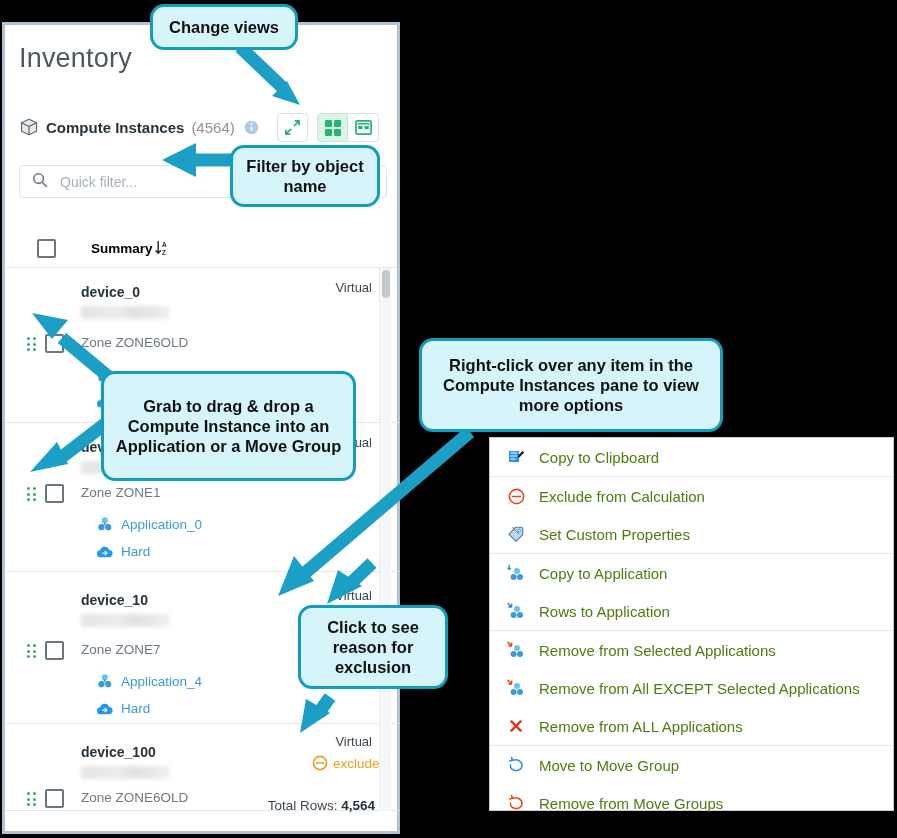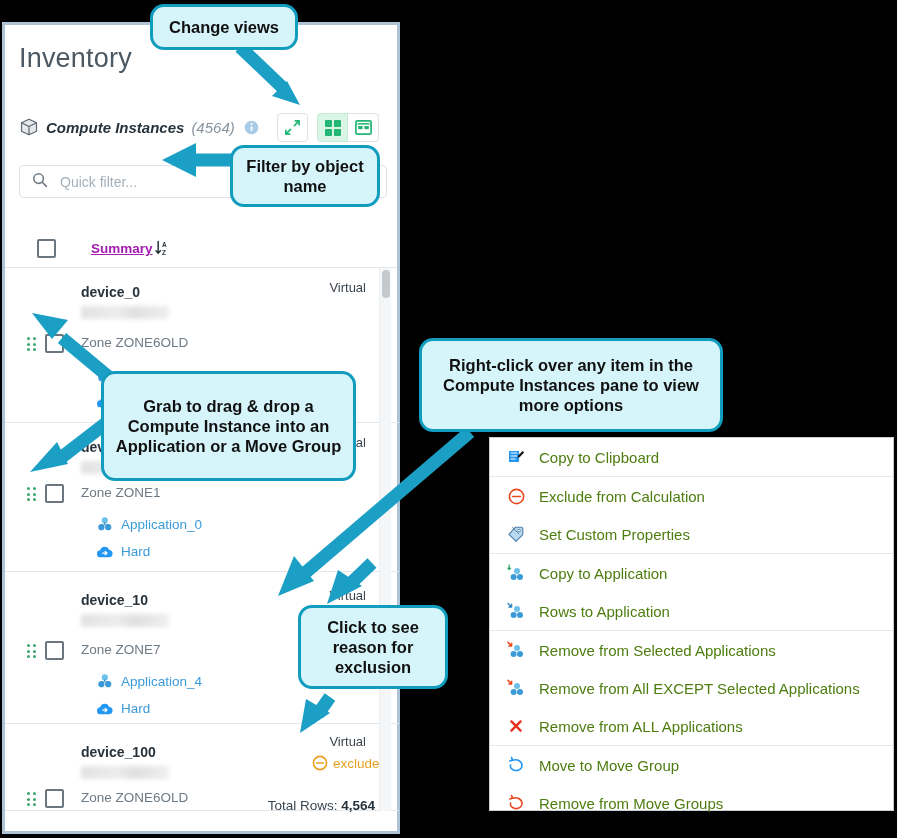--- a/index.html
+++ b/index.html
@@ -29,21 +29,21 @@
     left: 14px; top: 18px;
     font-size: 27px;
     color: #4c5862;
     font-weight: 400;
     letter-spacing: .2px;
   }
 
   .obj-header {
     position: absolute;
     left: 14px; top: 92px;
-    display: flex; align-items: center; gap: 7px; font-style: italic;
+    display: flex; align-items: center; gap: 7px;
   }
   .cube-icon { width: 20px; height: 20px; display:block; }
   .obj-name {
     font-size: 15px; font-weight: bold; color: #27333c;
   }
   .obj-count { font-size: 15px; color: #8794a0; }
   .info-icon { width: 15px; height: 15px; display:block; margin-left:2px;}
 
   .viewbtns {
     position: absolute;
@@ -99,21 +99,21 @@
     box-sizing: border-box;
   }
   .hdr-check {
     position:absolute; left:32px; top:9px;
     width:19px; height:19px;
     border:2px solid #6b7680; border-radius:2px; background:#fff;
     box-sizing:border-box;
   }
   .hdr-summary {
     position:absolute; left:86px; top:11px;
-    font-size:13.5px; font-weight:bold; color:#a21caf;text-decoration:underline;
+    font-size:13.5px; font-weight:bold; color:#000000;
   }
   .sort-icon { position:absolute; left:150px; top:10px; }
 
   
   .rows {
     position: absolute;
     left: 0; top: 243px;
     width: 394px; height: 543px;
     overflow: hidden;
   }
@@ -127,21 +127,21 @@
     font-size:14px; font-weight:bold; color:#27333c;
   }
   .row-blur {
     position:absolute; left:76px; top:38px;
     width:88px; height:13px;
     background: linear-gradient(90deg,#e2e2e2,#ededed 40%,#e0e0e0 60%,#efefef);
     filter: blur(2.2px);
     border-radius:2px;
   }
   .row-virtual {
-    position:absolute; right:33px; top:12px;
+    position:absolute; right:27px; top:12px;
     font-size:13px; color:#3c464f;
   }
   .row-excluded {
     position:absolute; right:12px; top:31px;
     display:flex; align-items:center; gap:5px;
     font-size:13.5px; color:#e8a01e;
   }
   .grip {
     position:absolute; left:22px;
     width:11px; height:13px;

